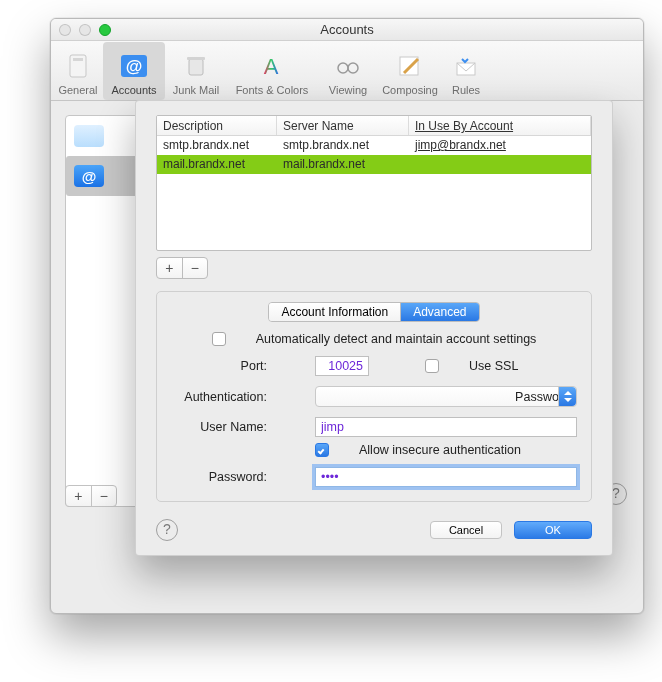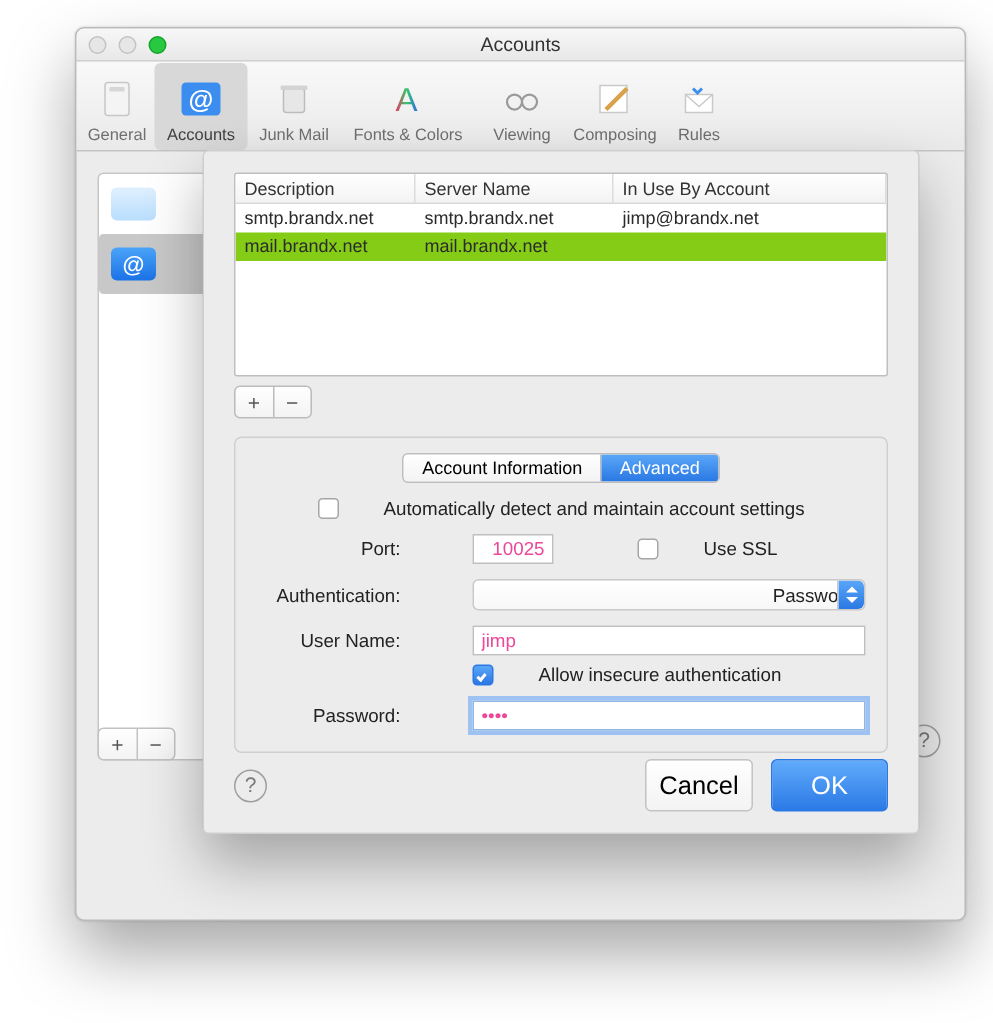--- a/index.html
+++ b/index.html
@@ -61,21 +61,21 @@
   }
   .table {
     background:#fff; border:1px solid #bfbfbf; border-radius:2px; height:136px;
     overflow:hidden; font-size:12px; color:#2b2b2b;
   }
   .thead { display:flex; height:20px; background:linear-gradient(#fff,#f3f3f3); border-bottom:1px solid #d7d7d7;}
   .thead div{ padding:3px 6px; border-right:1px solid #dcdcdc; color:#333;}
   .tbody .tr{ display:flex; height:19px; }
   .tbody .tr div{ padding:2px 6px; }
   .tbody .tr.sel{ background:#84cc16; }
-  .c1{width:120px;} .c2{width:132px;} .c3{flex:1;}
+  .c1{width:120px;} .c2{width:132px;} .c3{flex:1;text-decoration:underline;}
 
   .pm { margin-top:6px; height:22px; width:52px; border:1px solid #bcbcbc; border-radius:4px; background:linear-gradient(#fff,#f3f3f3); display:flex;}
   .pm span{flex:1;text-align:center;line-height:20px;font-size:14px;color:#555;}
   .pm span:first-child{border-right:1px solid #bcbcbc;}
 
   .innerPanel{
     margin-top:12px; border:1px solid #cfcfcf; border-radius:5px; background:#ececec;
     padding: 10px 14px 14px 14px;
   }
   .segWrap{ display:flex; justify-content:center; }
@@ -83,39 +83,39 @@
   .seg div{ padding:2px 12px; background:linear-gradient(#fff,#f3f3f3); }
   .seg div.sel{ background:linear-gradient(#5aa7f8,#2a78e4); color:#fff; }
   .seg div:first-child{border-right:1px solid #bdbdbd;}
 
   .formRow{ display:flex; align-items:center; margin-top:10px; font-size:12.5px; color:#222;gap:24px;}
   .formRow.tight{ margin-top:6px; }
   .lbl{ width:120px; text-align:right; padding-right:24px; }
   .chk{ width:14px;height:14px; border:1px solid #a6a6a6; border-radius:3px; background:#fff; margin-right:6px; position:relative; display:inline-block; vertical-align:middle;}
   .chk.blue{ background:linear-gradient(#5aa7f8,#2a78e4); border-color:#2a78e4;}
   .chk.blue::after{content:"";position:absolute;left:2px;top:5px;width:4px;height:2px;border-left:2px solid #fff;border-bottom:2px solid #fff;transform:rotate(-50deg);}
-  .txt { height:20px; border:1px solid #bfbfbf; background:#fff; padding:0 5px; font-size:12.5px; color:#ec4899; border-radius:0;}
+  .txt { height:20px; border:1px solid #bfbfbf; background:#fff; padding:0 5px; font-size:12.5px; color:#6d28d9; border-radius:0;}
   .txt.port{ width:54px; text-align:right;}
   .txt.full{ flex:1; }
   .txt.focus{ outline:none; box-shadow:0 0 0 3px rgba(94,160,245,.55); border-color:#8fb7e6;}
   .select{
     flex:1; height:21px; border:1px solid #c9c9c9; border-radius:4px;
     background:linear-gradient(#fff,#f7f7f7); position:relative; display:flex; align-items:center; padding:0 6px; font-size:12.5px;justify-content:flex-end;
   }
   .selCap{
     position:absolute; right:0; top:0; bottom:0; width:18px; border-left:1px solid #c9c9c9;
     background:linear-gradient(#5aa7f8,#2a78e4); border-radius:0 4px 4px 0;
   }
   .selCap::before{content:"";position:absolute;left:5px;top:4px;border-left:4px solid transparent;border-right:4px solid transparent;border-bottom:4px solid #fff;}
   .selCap::after{content:"";position:absolute;left:5px;bottom:4px;border-left:4px solid transparent;border-right:4px solid transparent;border-top:4px solid #fff;}
 
   .sheetFooter{ position:absolute; left:20px; right:20px; bottom:14px; display:flex; align-items:center;}
   .help{ width:22px;height:22px;border-radius:50%;border:1.5px solid #9f9f9f;color:#7a7a7a;text-align:center;line-height:19px;font-size:14px;}
   .btns{ margin-left:auto; display:flex; gap:12px;}
-  .btn{ height:35px; min-width:72px; border-radius:4px; border:1px solid #c3c3c3; background:linear-gradient(#fff,#f3f3f3); font-size:17px; display:flex;align-items:center;justify-content:center;}
+  .btn{ height:18px; min-width:72px; border-radius:4px; border:1px solid #c3c3c3; background:linear-gradient(#fff,#f3f3f3); font-size:11px; display:flex;align-items:center;justify-content:center;}
   .btn.primary{ min-width:78px; border-color:#2a78e4; background:linear-gradient(#61abfb,#2b7ae6); color:#fff;}
 
   svg{display:block;}
 </style>
 </head>
 <body>
 
 <div class="window">
   <div class="titlebar">
     <div class="traffic">

